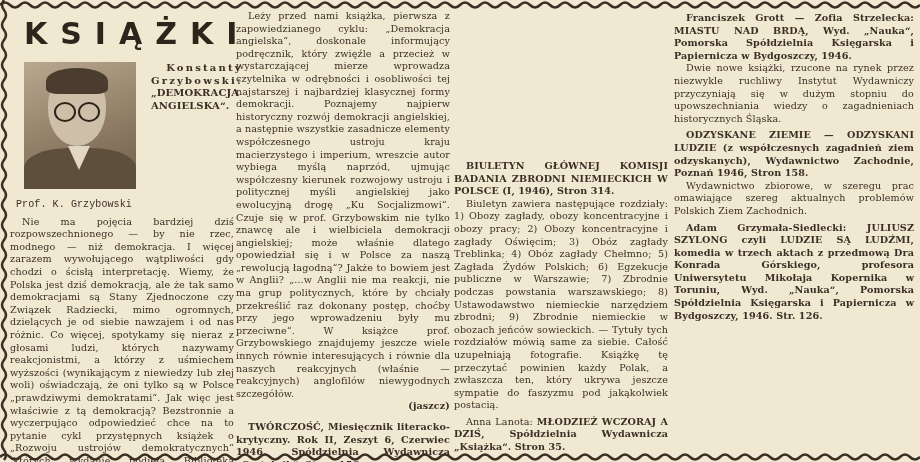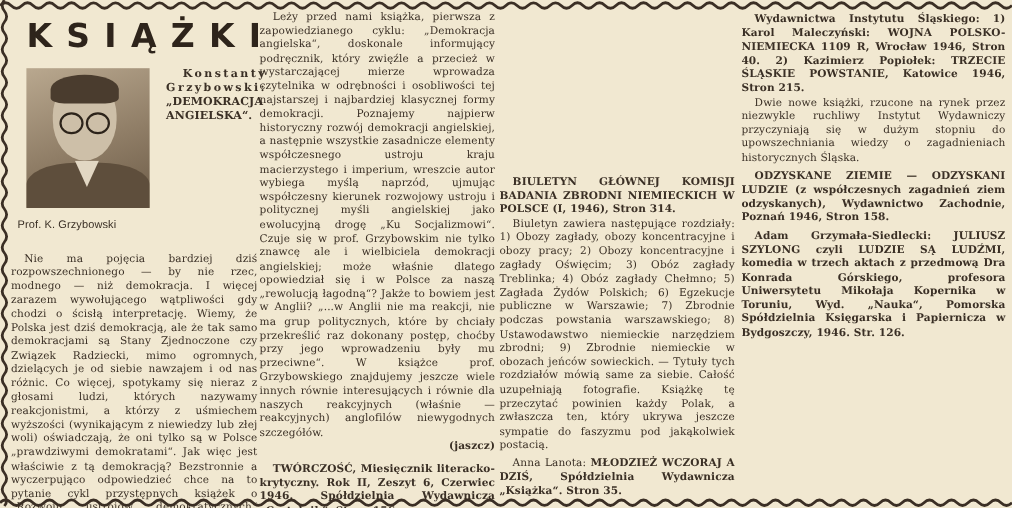--- a/index.html
+++ b/index.html
@@ -72,22 +72,22 @@
     position: absolute; left: 0; top: 86px; width: 112px; height: 50px;
     background: #5e4e3c;
     border-radius: 40% 40% 0 0;
   }
   .photo .collar {
     position: absolute; left: 44px; top: 84px; width: 22px; height: 24px;
     background: #e2d7c3;
     clip-path: polygon(0 0, 100% 0, 50% 100%);
   }
   .caption {
-    font-family: Liberation Sans, sans-serif;
-    font-size: 10px; margin: 10px 0 14px 6px; color: #3a2f25;
+    font-family: Liberation Mono, monospace;
+    font-size: 10px; margin: 10px 0 0 6px; color: #3a2f25;
   }
   .intro { flex: 1; font-size: 10px; line-height: 12.6px; }
   .intro .spaced { letter-spacing: 2.2px; }
   .right { text-align: right; }
   .sig { display: flex; justify-content: space-between; align-items: flex-end; }
 </style>
 </head>
 <body>
 
 <div class="page">
@@ -138,22 +138,23 @@
   <div class="col c3">
     <div class="gap" style="height:150px;"></div>
     <p class="b">BIULETYN GŁÓWNEJ KOMISJI BADANIA ZBRODNI NIEMIECKICH W POLSCE (I, 1946), Stron 314.</p>
     <p>Biuletyn zawiera następujące rozdziały: 1) Obozy zagłady, obozy koncentracyjne i obozy pracy; 2) Obozy koncentracyjne i zagłady Oświęcim; 3) Obóz zagłady Treblinka; 4) Obóz zagłady Chełmno; 5) Zagłada Żydów Polskich; 6) Egzekucje publiczne w Warszawie; 7) Zbrodnie podczas powstania warszawskiego; 8) Ustawodawstwo niemieckie narzędziem zbrodni; 9) Zbrodnie niemieckie w obozach jeńców sowieckich. — Tytuły tych rozdziałów mówią same za siebie. Całość uzupełniają fotografie. Książkę tę przeczytać powinien każdy Polak, a zwłaszcza ten, który ukrywa jeszcze sympatie do faszyzmu pod jakąkolwiek postacią.</p>
     <div class="gap" style="height:4px;"></div>
     <p><span>Anna Lanota:</span> <span class="b">MŁODZIEŻ WCZORAJ A DZIŚ, Spółdzielnia Wydawnicza „Książka“. Stron 35.</span></p>
 
   </div>
 
   <div class="col c4">
-    <p class="b">Wydawnictwa Instytutu Śląskiego: 1) Karol Maleczyński: WOJNA POLSKO-NIEMIECKA 1109 R, Wrocław 1946, Stron 40. 2) Kazimierz Popiołek: TRZECIE ŚLĄSKIE POWSTANIE, Katowice 1946, Stron 215.</p>
+    <p class="b"><span>Franciszek Grott — Zofia Strzelecka:</span> <span>MIASTU NAD BRDĄ, Wyd. „Nauka“, Pomorska Spółdzielnia Księgarska i Papiernicza w Bydgoszczy, 1946.</span></p>
     <p>Dwie nowe książki, rzucone na rynek przez niezwykle ruchliwy Instytut Wydawniczy przyczyniają się w dużym stopniu do upowszechniania wiedzy o zagadnieniach historycznych Śląska.</p>
     <div class="gap" style="height:4px;"></div>
     <p class="b">ODZYSKANE ZIEMIE — ODZYSKANI LUDZIE (z współczesnych zagadnień ziem odzyskanych), Wydawnictwo Zachodnie, Poznań 1946, Stron 158.</p>
+    <p>Wydawnictwo zbiorowe, w szeregu prac omawiające szereg aktualnych problemów Polskich Ziem Zachodnich.</p>
     <div class="gap" style="height:4px;"></div>
     <p class="b"><span>Adam Grzymała-Siedlecki:</span> <span>JULIUSZ SZYLONG czyli LUDZIE SĄ LUDŹMI, komedia w trzech aktach z przedmową Dra Konrada Górskiego, profesora Uniwersytetu Mikołaja Kopernika w Toruniu, Wyd. „Nauka“, Pomorska Spółdzielnia Księgarska i Papiernicza w Bydgoszczy, 1946. Str. 126.</span></p>
 
   </div>
 
 </div>
 
 </body></html>

